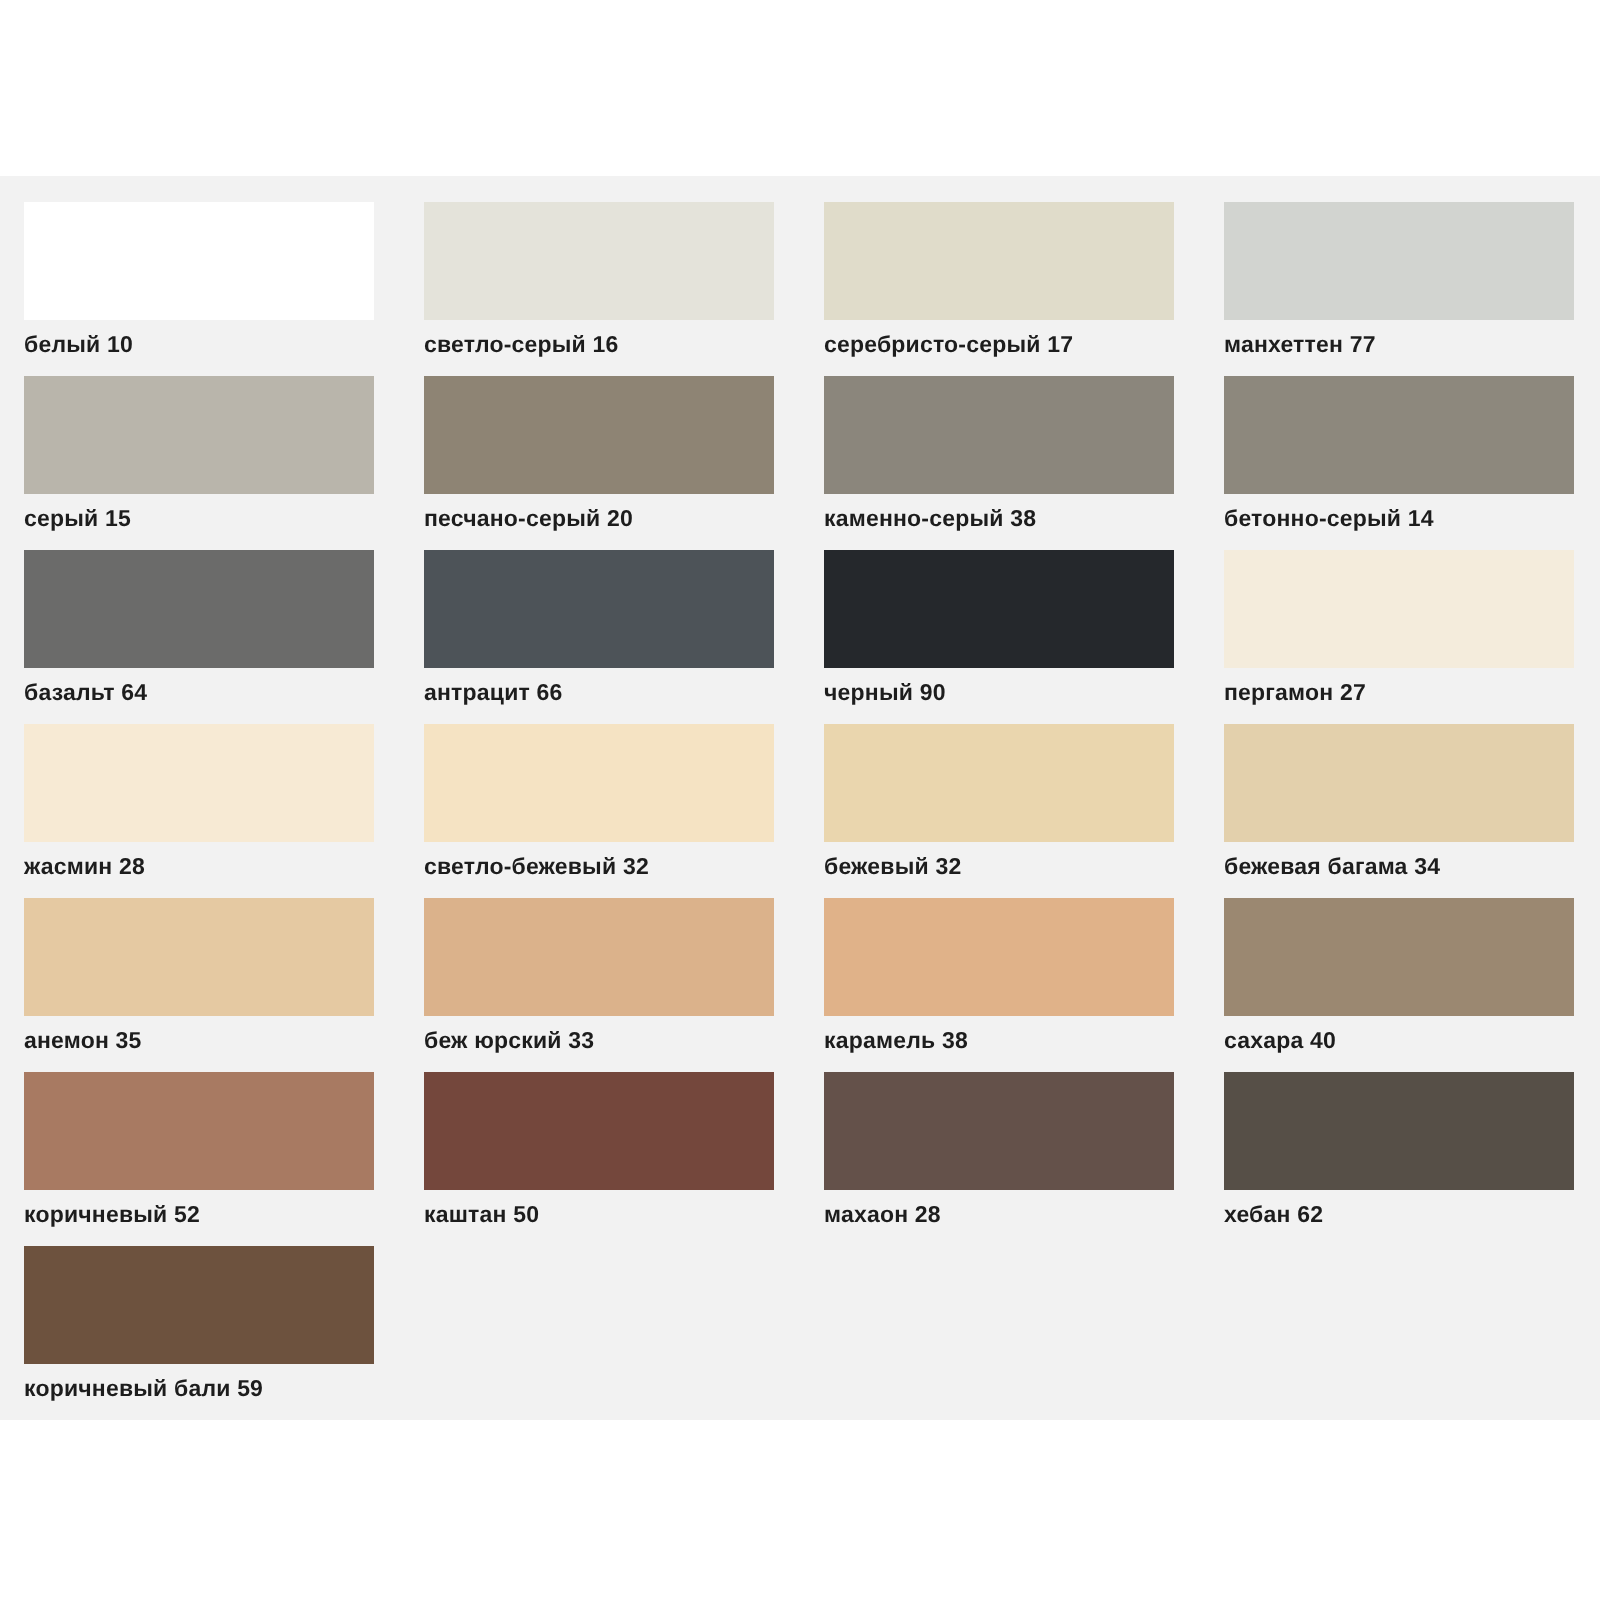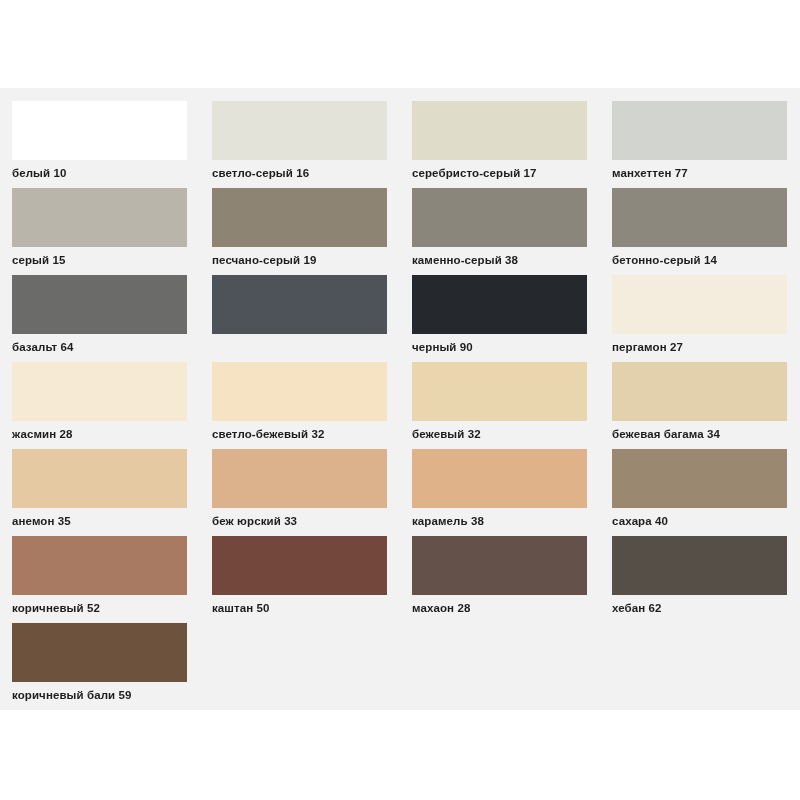--- a/index.html
+++ b/index.html
@@ -81,36 +81,37 @@
         <div class="swatch-cell">
           <div class="swatch-chip" style="background: rgb(210, 212, 208);"></div>
           <span class="swatch-label" style="color: rgb(29, 29, 29);">манхеттен 77</span>
         </div>
         <div class="swatch-cell">
           <div class="swatch-chip" style="background: rgb(185, 181, 171);"></div>
           <span class="swatch-label" style="color: rgb(29, 29, 29);">серый 15</span>
         </div>
         <div class="swatch-cell">
           <div class="swatch-chip" style="background: rgb(142, 132, 116);"></div>
-          <span class="swatch-label" style="color: rgb(29, 29, 29);">песчано-серый 19</span>
+          <span class="swatch-label" style="color: rgb(29, 29, 29);">песчано-серый 20</span>
         </div>
         <div class="swatch-cell">
           <div class="swatch-chip" style="background: rgb(139, 134, 124);"></div>
           <span class="swatch-label" style="color: rgb(29, 29, 29);">каменно-серый 38</span>
         </div>
         <div class="swatch-cell">
           <div class="swatch-chip" style="background: rgb(141, 136, 125);"></div>
           <span class="swatch-label" style="color: rgb(29, 29, 29);">бетонно-серый 14</span>
         </div>
         <div class="swatch-cell">
           <div class="swatch-chip" style="background: rgb(107, 107, 106);"></div>
           <span class="swatch-label" style="color: rgb(29, 29, 29);">базальт 64</span>
         </div>
         <div class="swatch-cell">
           <div class="swatch-chip" style="background: rgb(77, 83, 88);"></div>
+          <span class="swatch-label" style="color: rgb(29, 29, 29);">антрацит 66</span>
         </div>
         <div class="swatch-cell">
           <div class="swatch-chip" style="background: rgb(37, 40, 44);"></div>
           <span class="swatch-label" style="color: rgb(29, 29, 29);">черный 90</span>
         </div>
         <div class="swatch-cell">
           <div class="swatch-chip" style="background: rgb(244, 236, 220);"></div>
           <span class="swatch-label" style="color: rgb(29, 29, 29);">пергамон 27</span>
         </div>
         <div class="swatch-cell">

